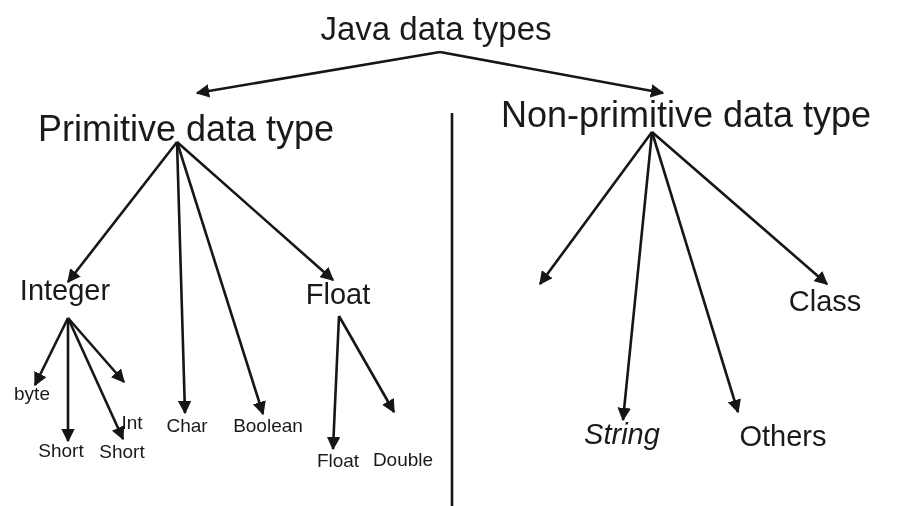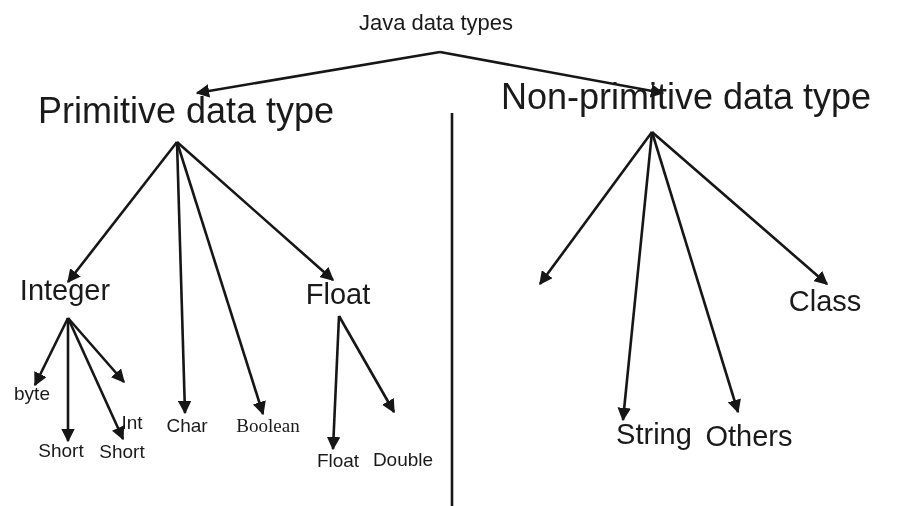--- a/index.html
+++ b/index.html
@@ -21,22 +21,22 @@
     left: 0;
     top: 0;
   }
   .node {
     position: absolute;
     transform: translateX(-50%);
     white-space: nowrap;
     line-height: 1;
     color: #1a1a1a;
   }
-  .lvl-title   { font-size: 22px; }
-  .lvl-heading { font-size: 36px; }
+  .lvl-title   { font-size: 33px; }
+  .lvl-heading { font-size: 36px; margin-top: 18px; }
   .lvl-mid     { font-size: 29px; }
   .lvl-small   { font-size: 19px; }
 </style>
 </head>
 <body>
 
 <div class="canvas">
 
   <svg class="edges-layer" width="900" height="506" viewBox="0 0 900 506">
     <defs>
@@ -76,22 +76,22 @@
 
   <div class="node lvl-mid" style="left:65px;  top:276px;text-align:right;">Integer</div>
   <div class="node lvl-mid" style="left:338px; top:280px;">Float</div>
 
   <div class="node lvl-small" style="left:32px;  top:384px;">byte</div>
   <div class="node lvl-small" style="left:132px; top:384px;margin-top:29px;">Int</div>
   <div class="node lvl-small" style="left:61px;  top:441px;">Short</div>
   <div class="node lvl-small" style="left:122px; top:442px;">Short</div>
 
   <div class="node lvl-small" style="left:187px; top:416px;">Char</div>
-  <div class="node lvl-small" style="left:268px; top:416px;font-family:Liberation Serif, serif;">Boolean</div>
+  <div class="node lvl-small" style="left:268px; top:416px;">Boolean</div>
 
   <div class="node lvl-small" style="left:338px; top:451px;">Float</div>
   <div class="node lvl-small" style="left:403px; top:414px;margin-top:36px;">Double</div>
 
   <div class="node lvl-mid" style="left:825px; top:287px;">Class</div>
-  <div class="node lvl-mid" style="left:654px; top:420px;">String</div>
-  <div class="node lvl-mid" style="left:749px; top:422px;">Others</div>
+  <div class="node lvl-mid" style="left:622px; top:420px;font-style:italic;">String</div>
+  <div class="node lvl-mid" style="left:783px; top:422px;">Others</div>
 
 </div>
 
 </body></html>

